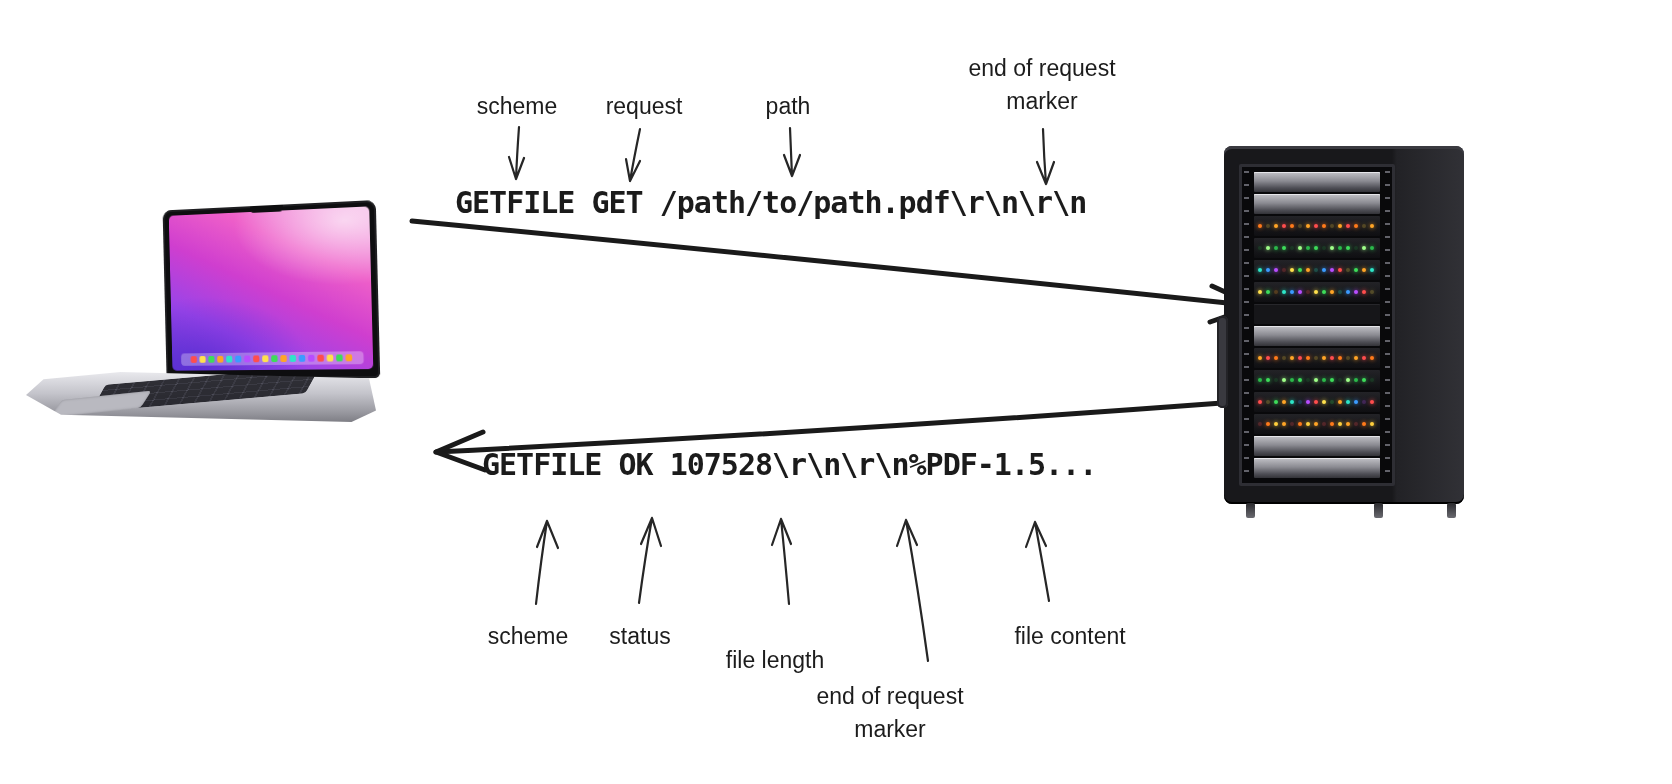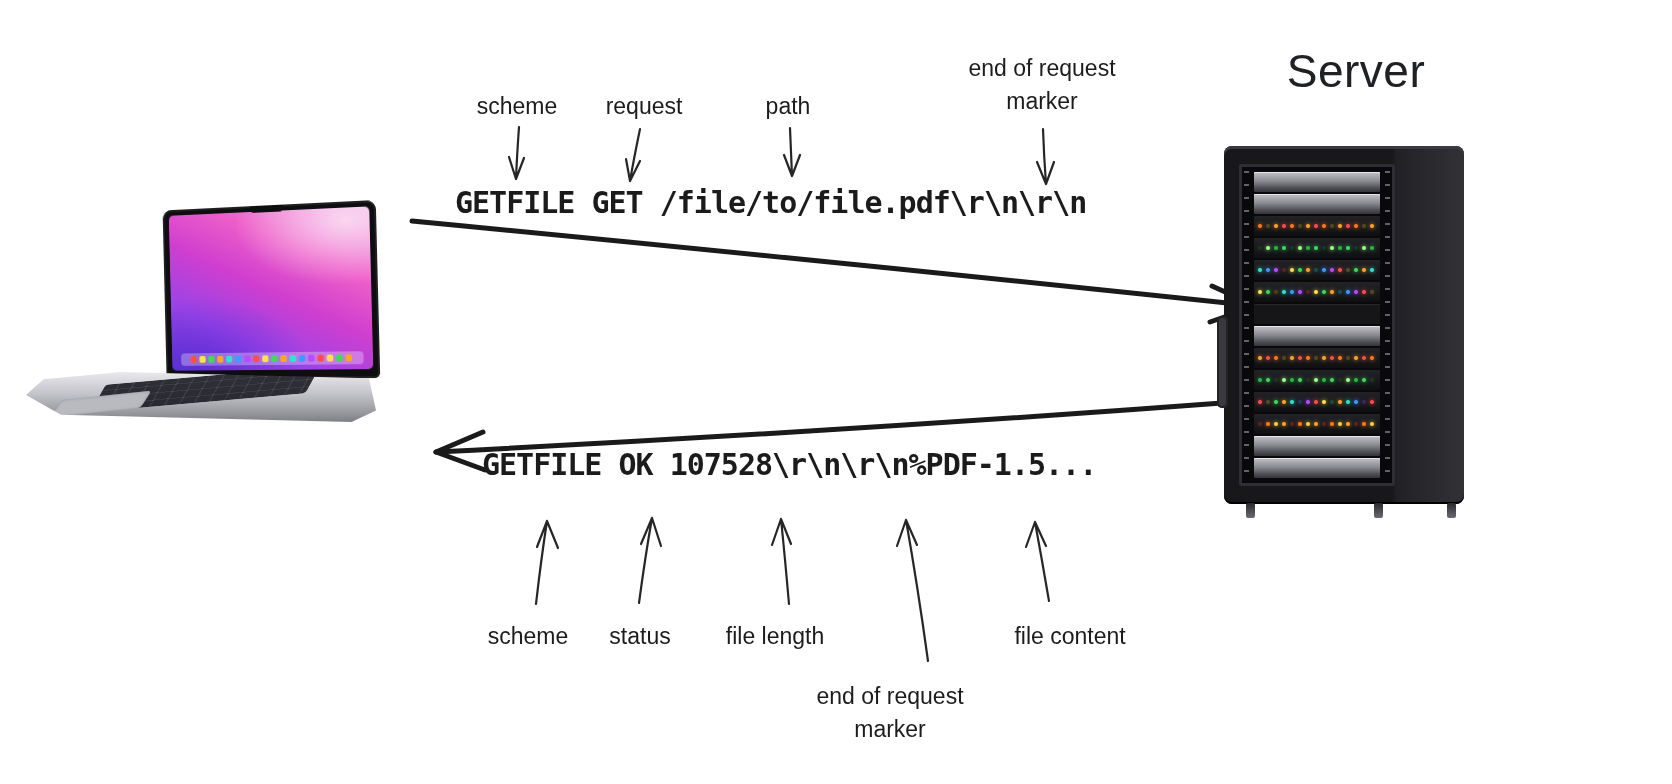--- a/index.html
+++ b/index.html
@@ -98,37 +98,36 @@
 
     <g>
       <path class="stroke-thin" d="M536,604 Q541,560 547,521 M547,521 L537,547 M547,521 L558,548"></path>
       <path class="stroke-thin" d="M639,603 Q645,558 652,518 M652,518 L641,544 M652,518 L661,546"></path>
       <path class="stroke-thin" d="M789,604 Q785,558 781,519 M781,519 L772,545 M781,519 L791,544"></path>
       <path class="stroke-thin" d="M928,661 Q918,588 906,520 M906,520 L897,546 M906,520 L917,545"></path>
       <path class="stroke-thin" d="M1049,601 Q1042,560 1035,522 M1035,522 L1026,547 M1035,522 L1046,546"></path>
     </g>
   </svg>
 
-  <div class="abs ctr endpoint-title" style="left:1356px;top:44px;">Server</div>
 
   <div class="abs ctr anno" style="left:517px;top:90px;">scheme</div>
   <div class="abs ctr anno" style="left:644px;top:90px;">request</div>
   <div class="abs ctr anno" style="left:788px;top:90px;">path</div>
   <div class="abs ctr anno" style="left:1042px;top:52px;">
     <div>end of request</div>
     <div>marker</div>
   </div>
 
-  <div class="abs proto-msg" style="left:455px;top:185px;">GETFILE GET /file/to/file.pdf\r\n\r\n</div>
+  <div class="abs proto-msg" style="left:455px;top:185px;">GETFILE GET /path/to/path.pdf\r\n\r\n</div>
 
   <div class="abs proto-msg" style="left:482px;top:447px;">GETFILE OK 107528\r\n\r\n%PDF-1.5...</div>
 
   <div class="abs ctr anno" style="left:528px;top:620px;">scheme</div>
   <div class="abs ctr anno" style="left:640px;top:620px;">status</div>
-  <div class="abs ctr anno" style="left:775px;top:620px;">file length</div>
+  <div class="abs ctr anno" style="left:775px;top:644px;">file length</div>
   <div class="abs ctr anno" style="left:1030px;top:620px;margin-left:40px;">file content</div>
   <div class="abs ctr anno" style="left:890px;top:680px;">
     <div>end of request</div>
     <div>marker</div>
   </div>
 
   <div class="abs laptop">
     <div class="lt-screen">
       <div class="lt-display">
         <div class="lt-dock" id="lt-dock">

